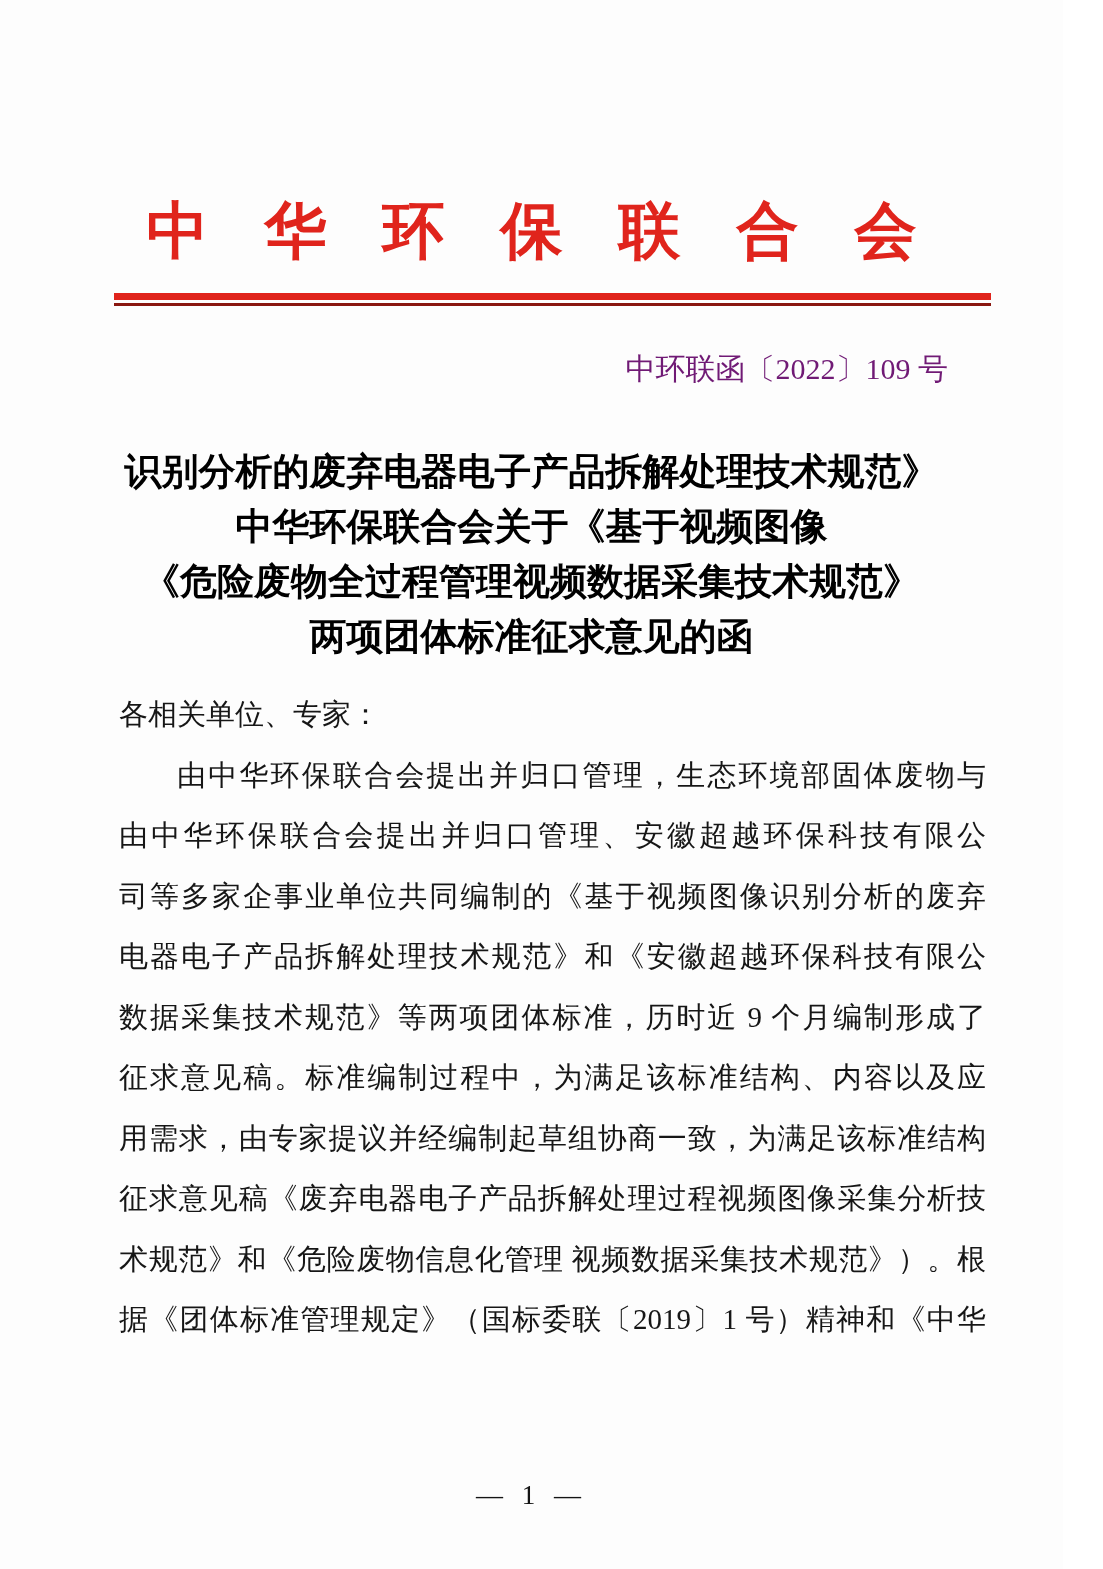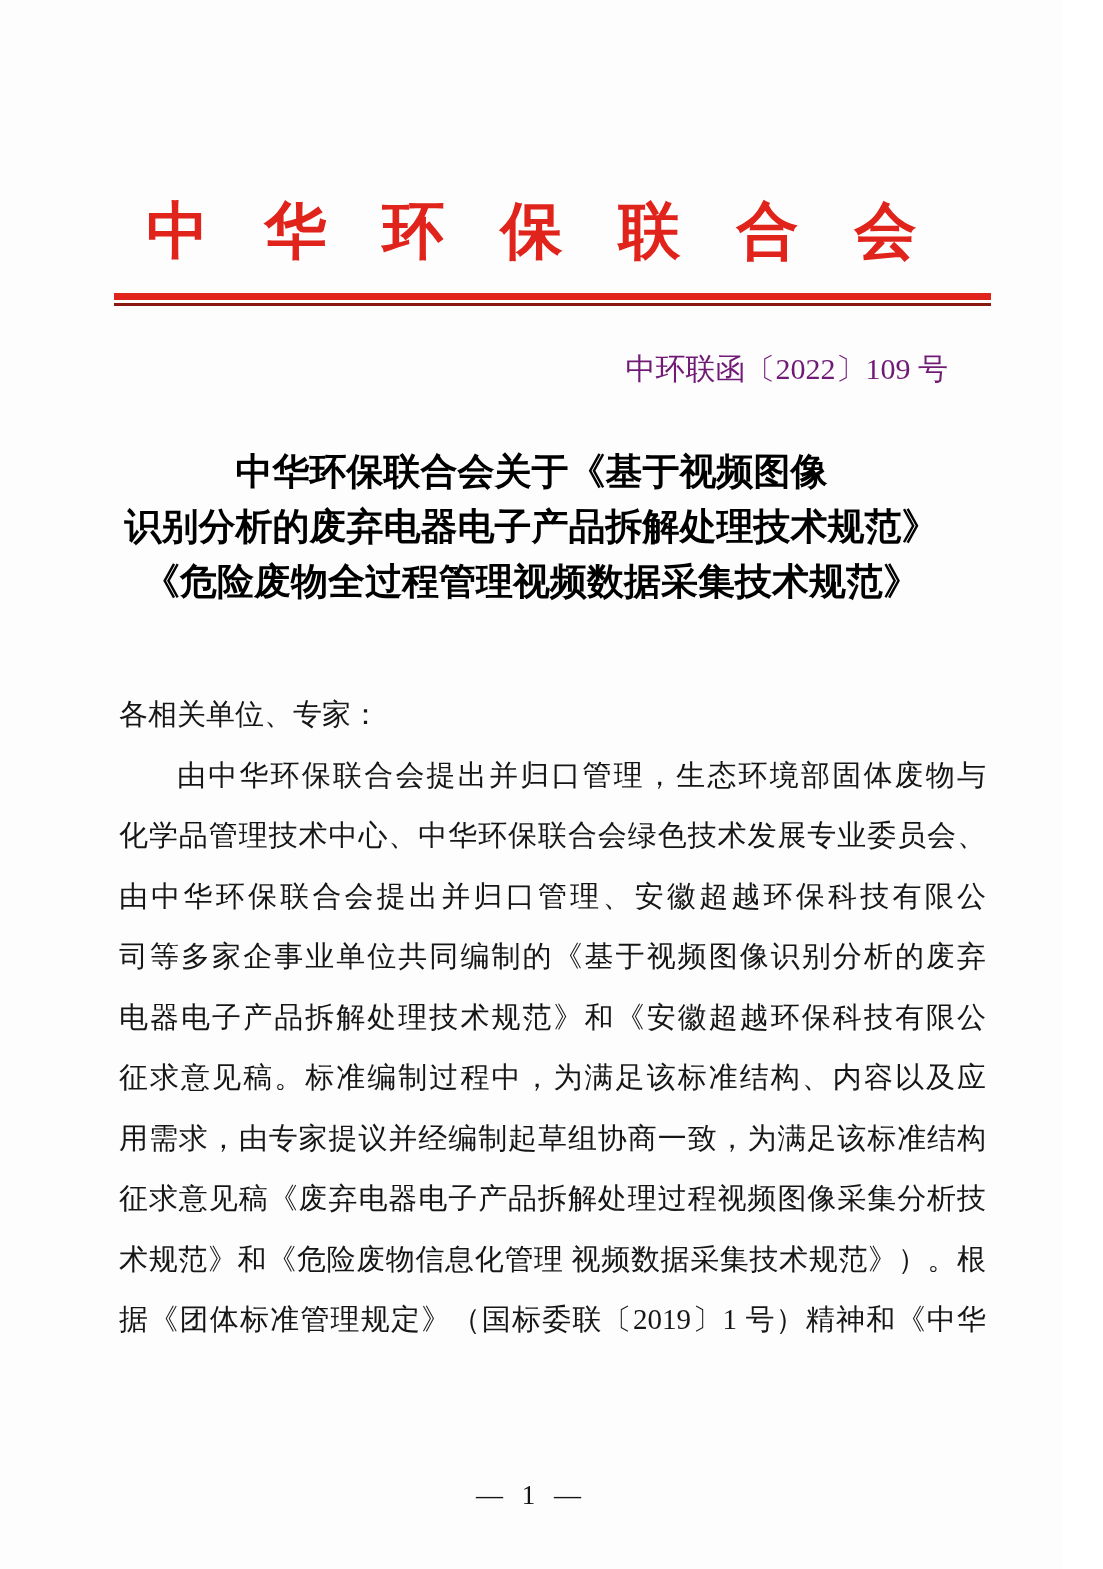--- a/index.html
+++ b/index.html
@@ -121,32 +121,33 @@
 
   <div class="red-rule">
     <div class="rule-thick"></div>
     <div class="rule-gap"></div>
     <div class="rule-thin"></div>
   </div>
 
   <div class="doc-number">中环联函〔2022〕109 号</div>
 
   <div class="title-block">
+    <div class="title-line">识别分析的废弃电器电子产品拆解处理技术规范》</div>
     <div class="title-line">中华环保联合会关于《基于视频图像</div>
-    <div class="title-line">识别分析的废弃电器电子产品拆解处理技术规范》</div>
     <div class="title-line">《危险废物全过程管理视频数据采集技术规范》</div>
+    <div class="title-line">两项团体标准征求意见的函</div>
   </div>
 
   <div class="body-block">
     <div class="body-line salutation">各相关单位、专家：</div>
     <div class="body-line indent">由中华环保联合会提出并归口管理，生态环境部固体废物与</div>
-    <div class="body-line">化学品管理技术中心、中华环保联合会绿色技术发展专业委员会、</div>
     <div class="body-line">由中华环保联合会提出并归口管理、安徽超越环保科技有限公</div>
     <div class="body-line">司等多家企事业单位共同编制的《基于视频图像识别分析的废弃</div>
     <div class="body-line">电器电子产品拆解处理技术规范》和《安徽超越环保科技有限公</div>
+    <div class="body-line">数据采集技术规范》等两项团体标准，历时近 9 个月编制形成了</div>
     <div class="body-line">征求意见稿。标准编制过程中，为满足该标准结构、内容以及应</div>
     <div class="body-line">用需求，由专家提议并经编制起草组协商一致，为满足该标准结构</div>
     <div class="body-line">征求意见稿《废弃电器电子产品拆解处理过程视频图像采集分析技</div>
     <div class="body-line">术规范》和《危险废物信息化管理 视频数据采集技术规范》）。根</div>
     <div class="body-line">据《团体标准管理规定》（国标委联〔2019〕1 号）精神和《中华</div>
   </div>
 
   <div class="page-number">— 1 —</div>
 
 </div>

